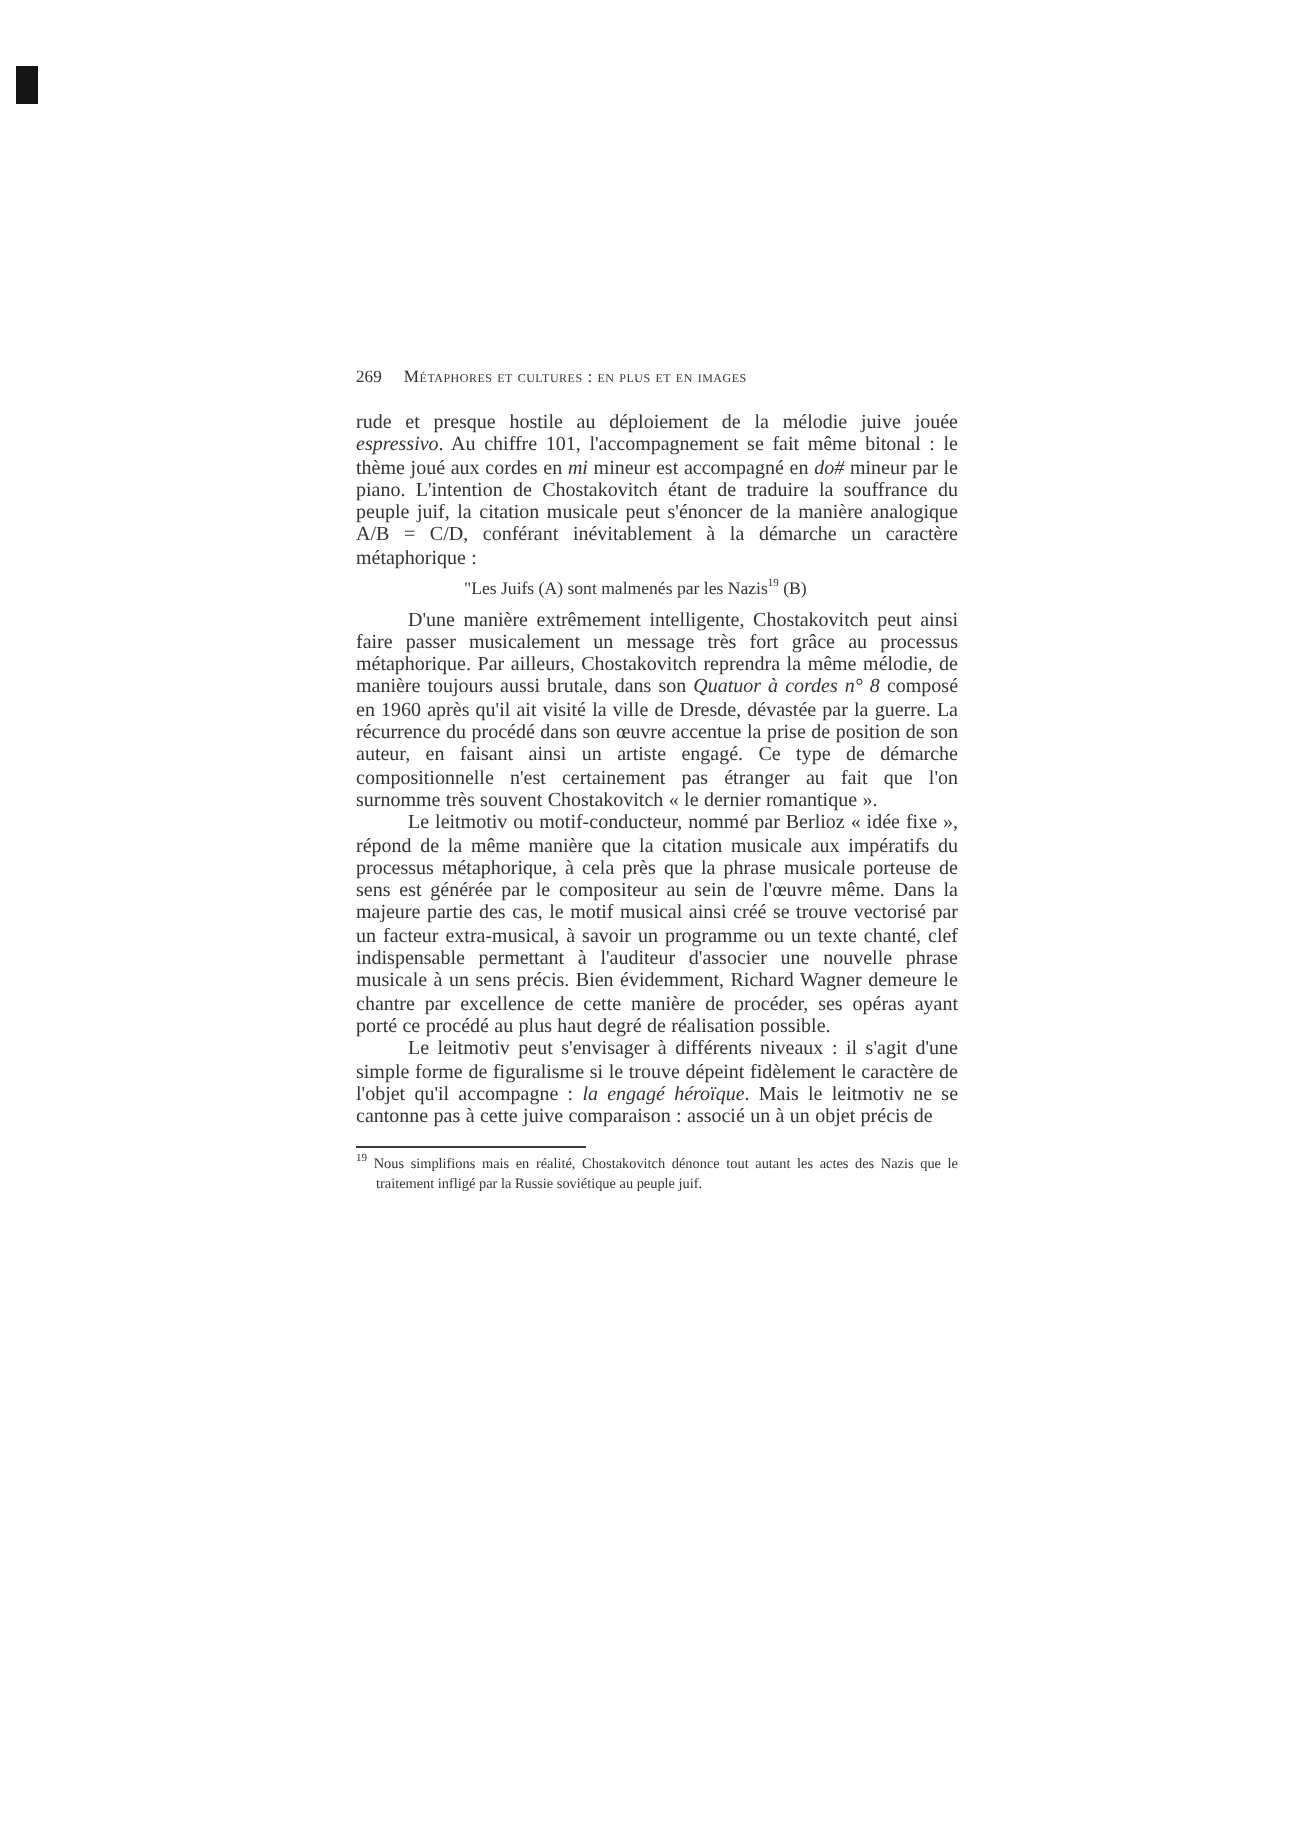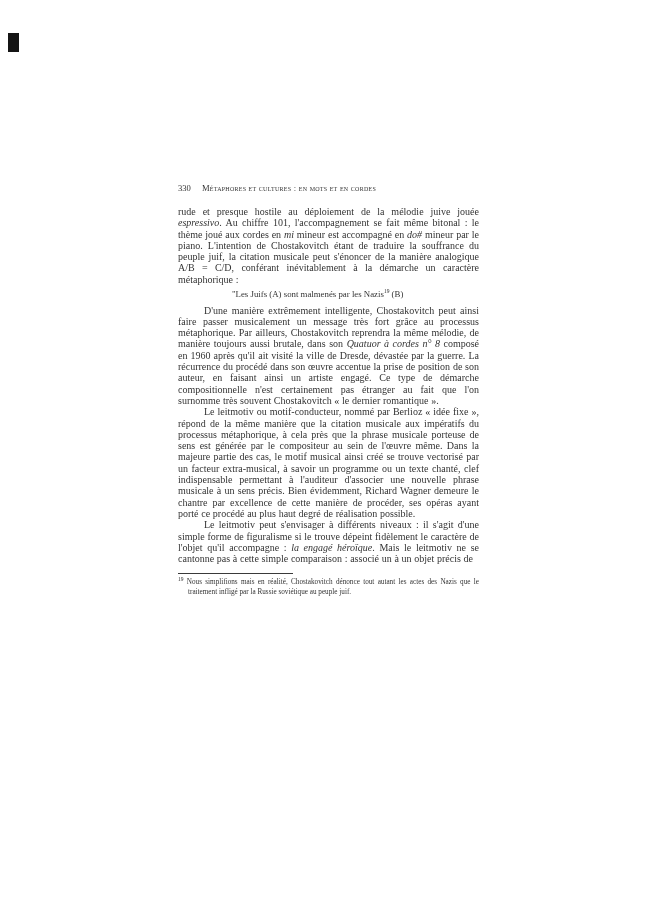--- a/index.html
+++ b/index.html
@@ -95,35 +95,35 @@
 </head>
 <body>
 
 <div class="page">
 
   <div class="scan-artifact"></div>
 
   <div class="text-column">
 
     <div class="running-header">
-      <span class="page-num">330</span>
-      <span class="running-title">Métaphores et cultures : en mots et en cordes</span>
+      <span class="page-num">269</span>
+      <span class="running-title">Métaphores et cultures : en plus et en images</span>
     </div>
 
     <p class="body-par"><span>rude et presque hostile au déploiement de la mélodie juive jouée </span><i>espressivo</i><span>. Au chiffre 101, l'accompagnement se fait même bitonal : le thème joué aux cordes en </span><i>mi</i><span> mineur est accompagné en </span><i>do#</i><span> mineur par le piano. L'intention de Chostakovitch étant de traduire la souffrance du peuple juif, la citation musicale peut s'énoncer de la manière analogique A/B = C/D, conférant inévitablement à la démarche un caractère métaphorique :</span></p>
 
     <div class="quote-block">
       <div class="quote-line-1"><span>"Les Juifs (A) sont malmenés par les Nazis</span><sup>19</sup><span> (B)</span></div>
     </div>
 
     <p class="body-par indent"><span>D'une manière extrêmement intelligente, Chostakovitch peut ainsi faire passer musicalement un message très fort grâce au processus métaphorique. Par ailleurs, Chostakovitch reprendra la même mélodie, de manière toujours aussi brutale, dans son </span><i>Quatuor à cordes n° 8</i><span> composé en 1960 après qu'il ait visité la ville de Dresde, dévastée par la guerre. La récurrence du procédé dans son œuvre accentue la prise de position de son auteur, en faisant ainsi un artiste engagé. Ce type de démarche compositionnelle n'est certainement pas étranger au fait que l'on surnomme très souvent Chostakovitch « le dernier romantique ».</span></p>
 
 
     <p class="body-par indent"><span>Le leitmotiv ou motif-conducteur, nommé par Berlioz « idée fixe », répond de la même manière que la citation musicale aux impératifs du processus métaphorique, à cela près que la phrase musicale porteuse de sens est générée par le compositeur au sein de l'œuvre même. Dans la majeure partie des cas, le motif musical ainsi créé se trouve vectorisé par un facteur extra-musical, à savoir un programme ou un texte chanté, clef indispensable permettant à l'auditeur d'associer une nouvelle phrase musicale à un sens précis. Bien évidemment, Richard Wagner demeure le chantre par excellence de cette manière de procéder, ses opéras ayant porté ce procédé au plus haut degré de réalisation possible.</span></p>
 
-    <p class="body-par indent par-gap"><span>Le leitmotiv peut s'envisager à différents niveaux : il s'agit d'une simple forme de figuralisme si le trouve dépeint fidèlement le caractère de l'objet qu'il accompagne : </span><i>la engagé héroïque</i><span>. Mais le leitmotiv ne se cantonne pas à cette simple comparaison : associé un à un objet précis de</span></p>
+    <p class="body-par indent par-gap"><span>Le leitmotiv peut s'envisager à différents niveaux : il s'agit d'une simple forme de figuralisme si le trouve dépeint fidèlement le caractère de l'objet qu'il accompagne : </span><i>la engagé héroïque</i><span>. Mais le leitmotiv ne se cantonne pas à cette juive comparaison : associé un à un objet précis de</span></p>
 
     <hr class="footnote-separator">
 
     <p class="footnote"><sup>19</sup><span> Nous simplifions mais en réalité, Chostakovitch dénonce tout autant les actes des Nazis que le traitement infligé par la Russie soviétique au peuple juif.</span></p>
 
   </div>
 </div>
 
 </body></html>

